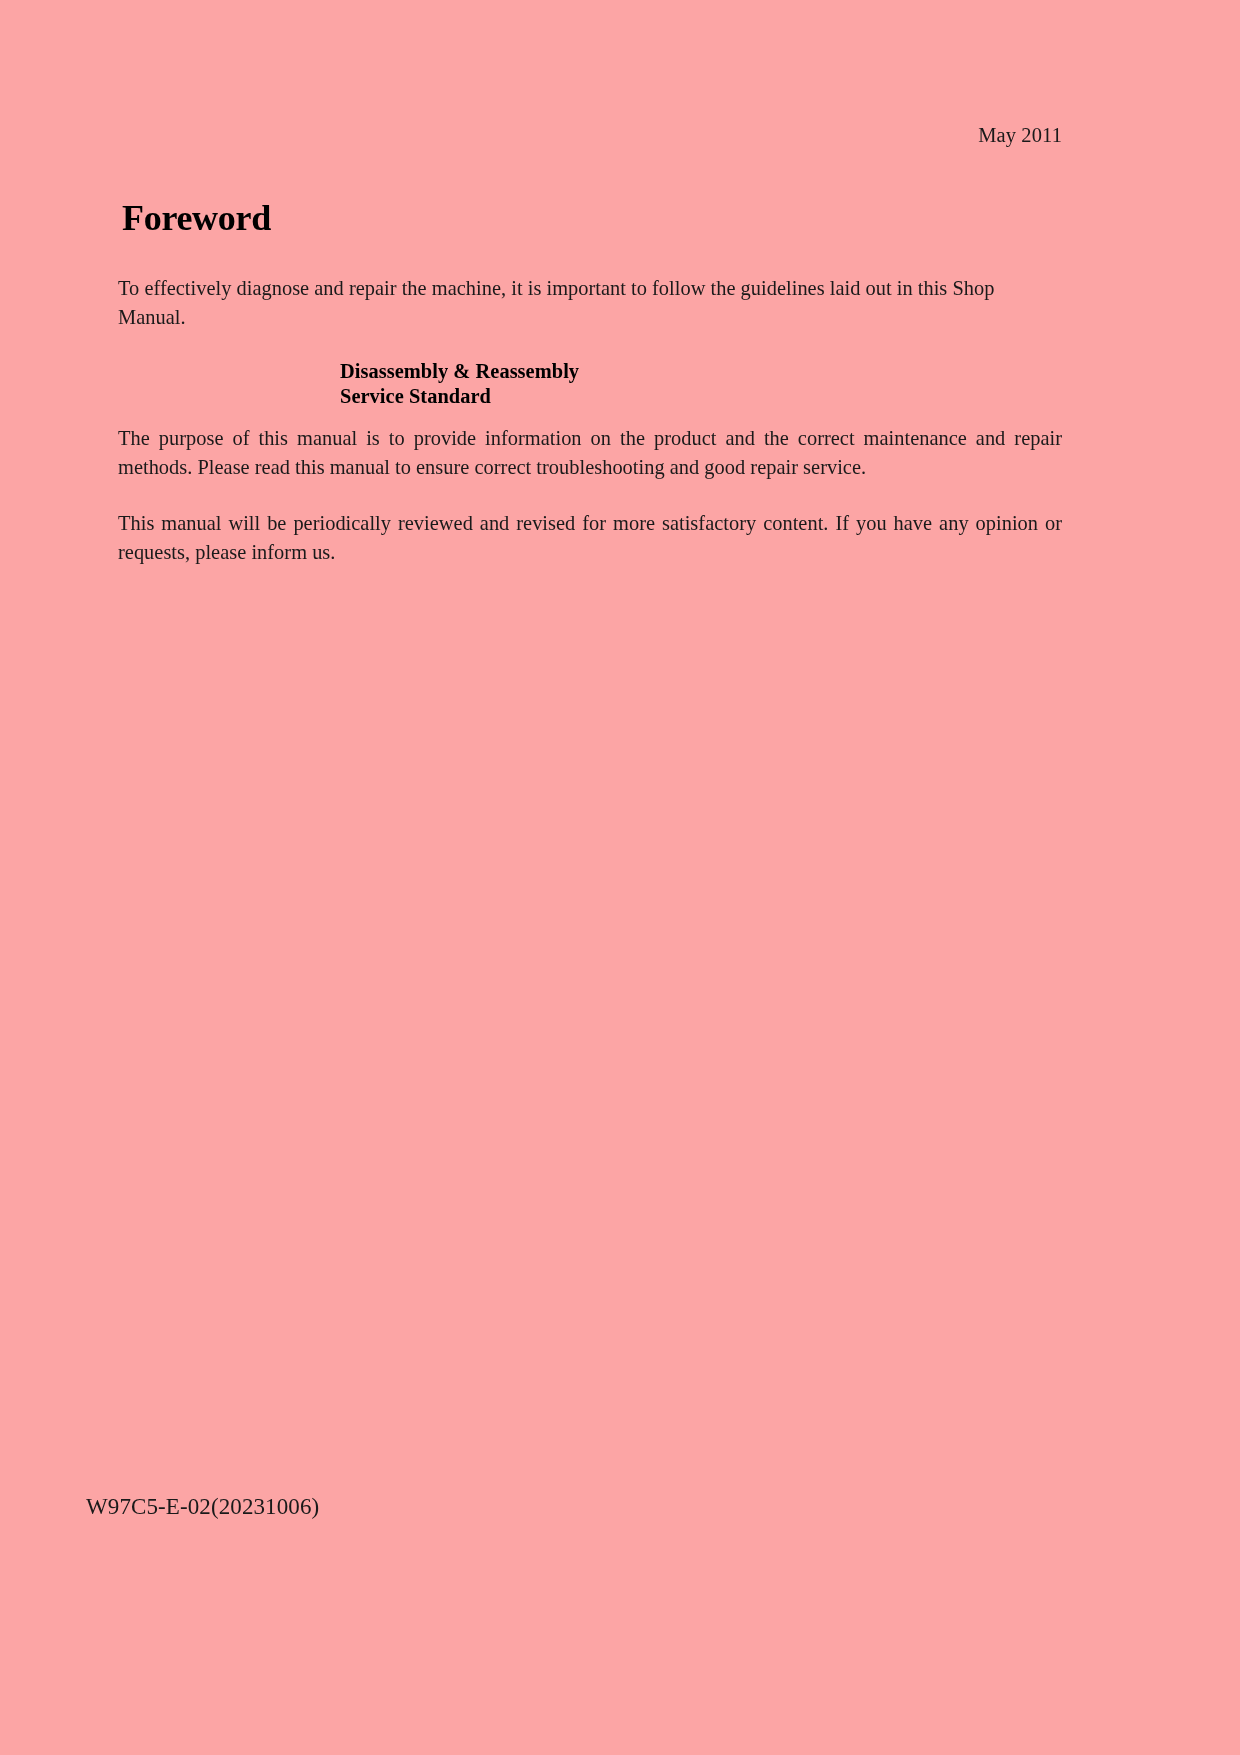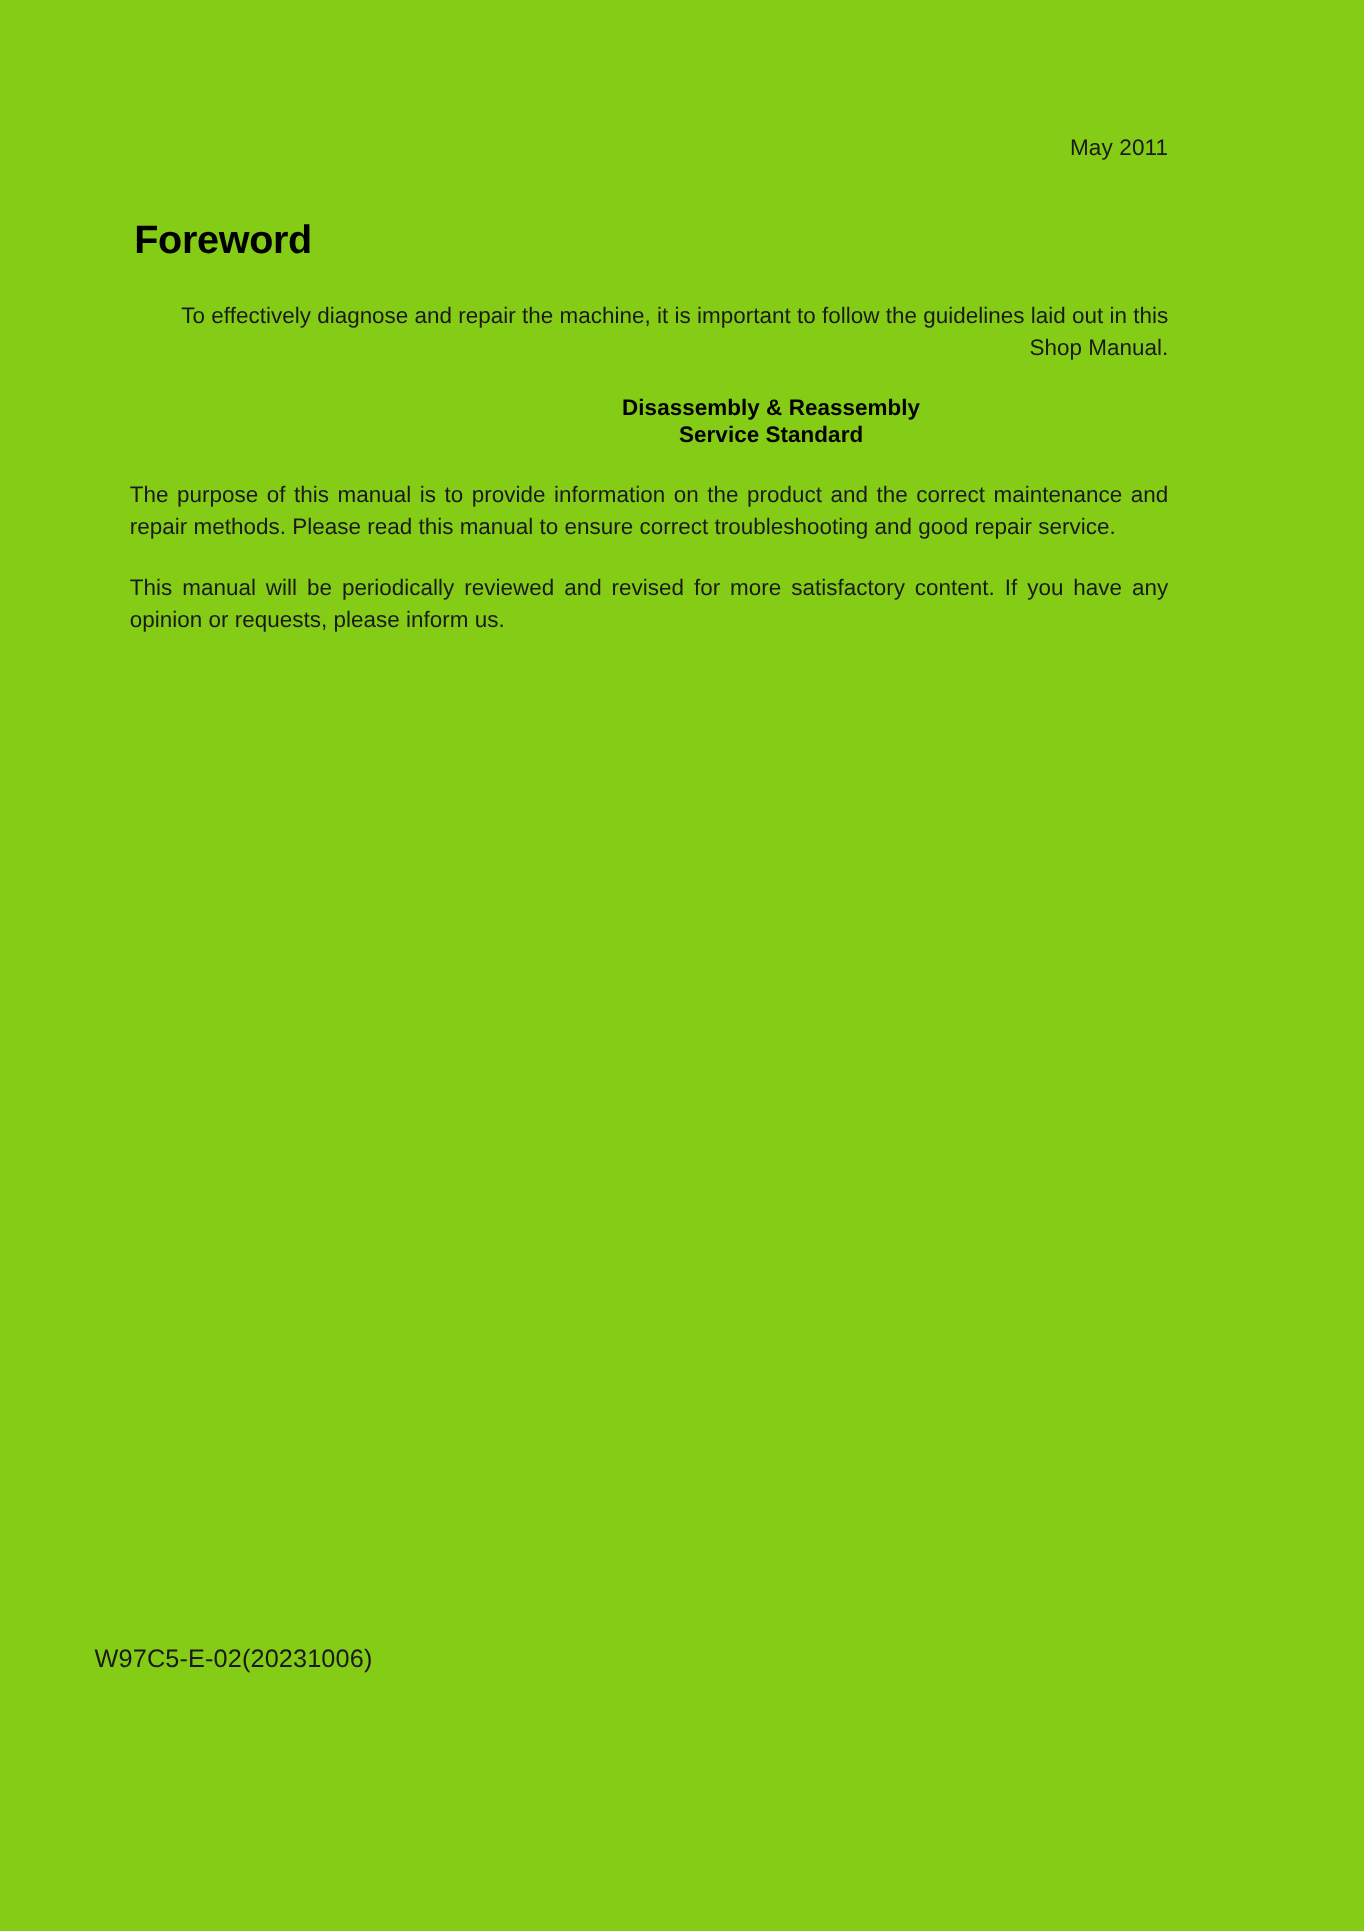--- a/index.html
+++ b/index.html
@@ -4,22 +4,22 @@
 <style>
   html, body {
     margin: 0;
     padding: 0;
     background: #ffffff;
   }
   .page {
     position: relative;
     width: 1240px;
     height: 1755px;
-    background: #84cc16;
-    font-family: Liberation Sans, sans-serif;
+    background: #fca5a5;
+    font-family: Liberation Serif, serif;
     color: #000000;
     overflow: hidden;
   }
 
   
   .doc-date {
     position: absolute;
     top: 122px;
     left: 0;
     width: 1062px;
@@ -50,27 +50,26 @@
   p.body-par {
     margin: 0 0 27px 0;
     font-size: 20.4px;
     line-height: 29px;
     text-align: justify;
     text-justify: inter-word;
     color: #1a1a1a;
     letter-spacing: 0.02px;
   }
   p.body-par.last-line-left {
-    text-align: right;
+    text-align: left;
   }
 
   .emphasis-block {
-    margin: 0 0 27px 0;
+    margin: 0 0 15px 0;
     padding-left: 222px;
-    text-align: center;
   }
   .emphasis-block .em-line {
     font-size: 20.4px;
     font-weight: bold;
     line-height: 25px;
     color: #000000;
     letter-spacing: 0.05px;
   }
 
   

